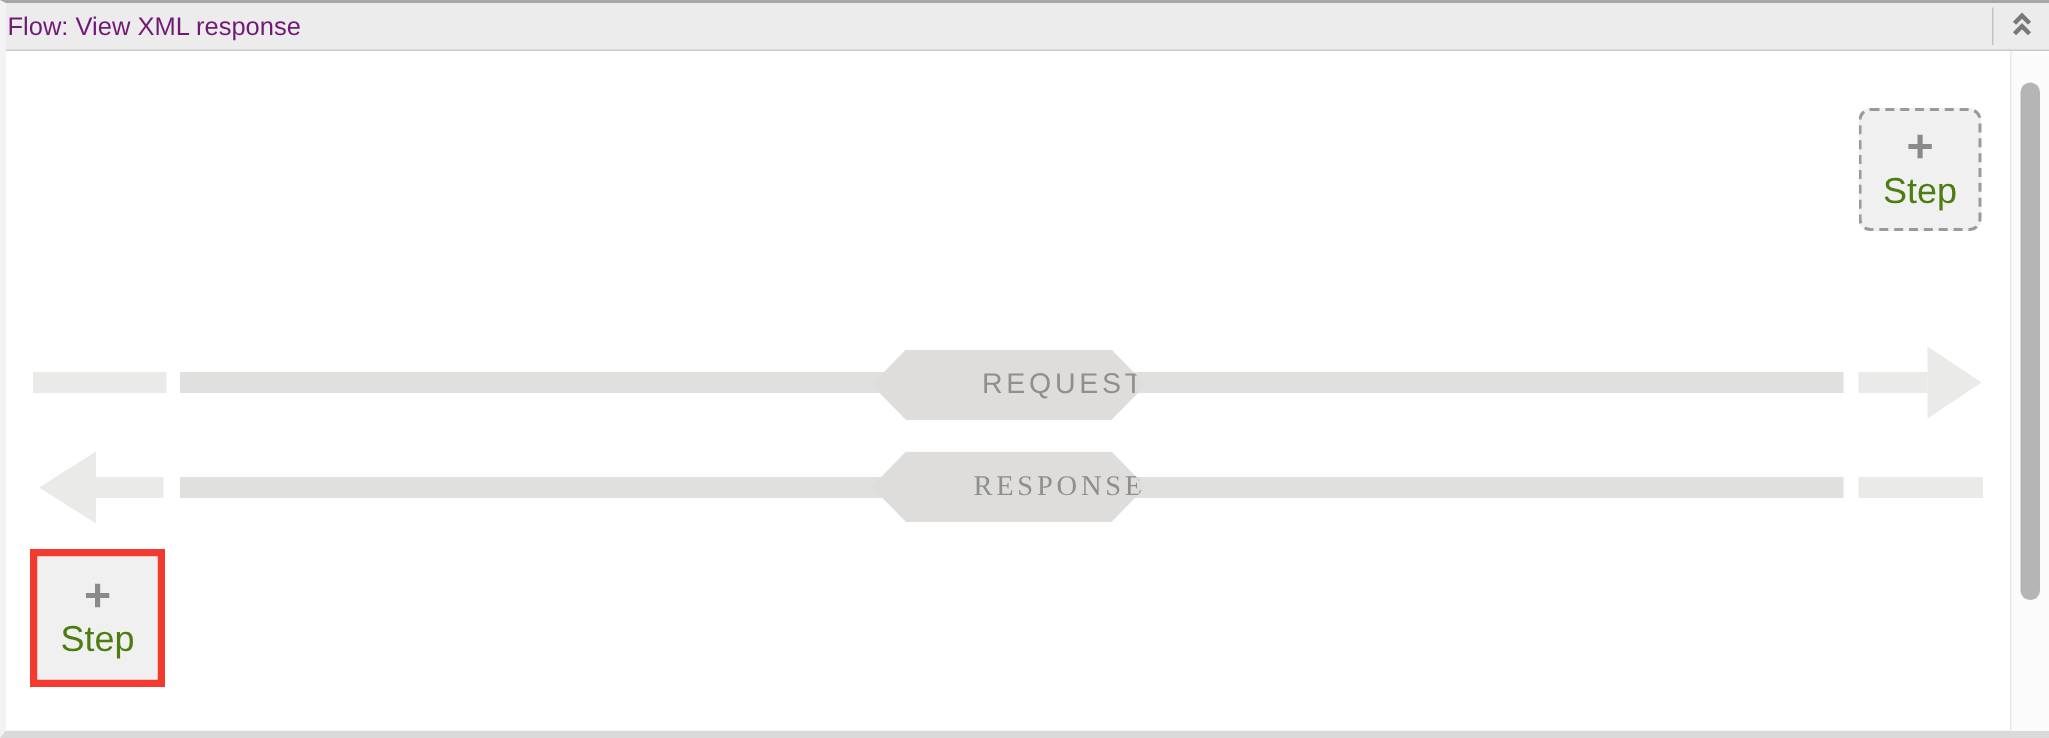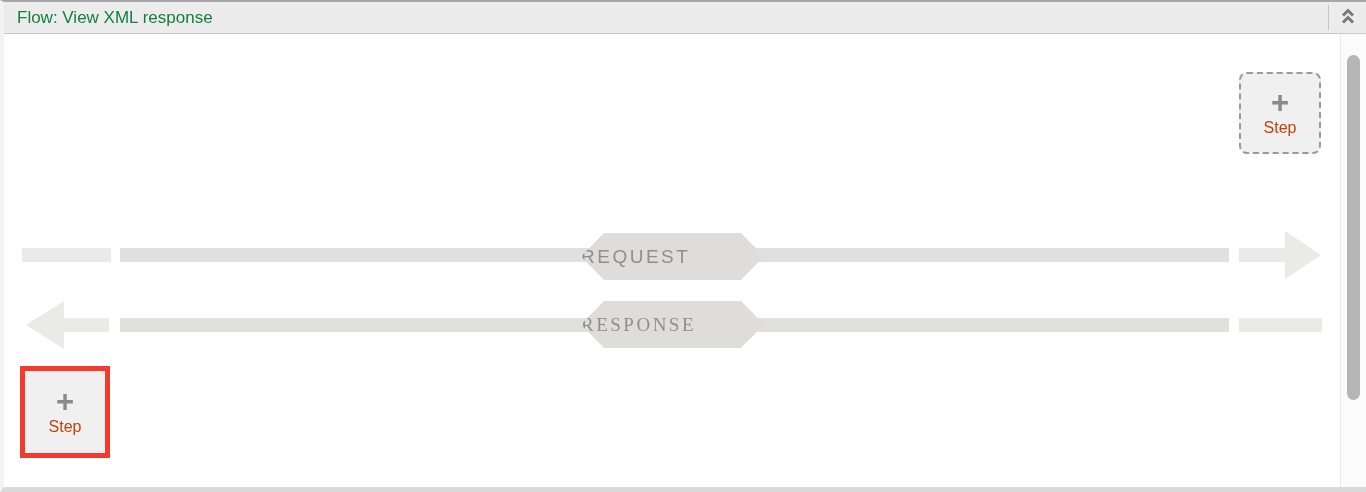--- a/index.html
+++ b/index.html
@@ -24,23 +24,23 @@
   
   .header {
     box-sizing: border-box;
     height: 32px;
     background: #ececec;
     border-bottom: 1px solid #c9c9c9;
     display: flex;
     align-items: center;
   }
   .header-title {
-    margin-left: 13px;
+    margin-left: 1px;
     font-size: 17px;
-    color: #15803d;
+    color: #701a75;
     flex: 1 1 auto;
     white-space: nowrap;
   }
   .header-divider {
     width: 1px;
     height: 25px;
     background: #c4c4c4;
   }
   .collapse-button {
     width: 37px;
@@ -90,21 +90,21 @@
   
   .banner {
     position: absolute;
     left: 577px;
     width: 183px;
     height: 47px;
     background: var(--banner-gray, #dedddc);
     clip-path: polygon(0 50%, 23px 0, calc(100% - 23px) 0, 100% 50%, calc(100% - 23px) 100%, 23px 100%);
     display: flex;
     align-items: center;
-    justify-content: flex-start;
+    justify-content: flex-end;
   }
   .banner-label {
     font-size: 19px;
     letter-spacing: 2.5px;
     color: var(--label-gray, #8f8f8f);
     user-select: none;
   }
   
   .step-button {
     box-sizing: border-box;
@@ -116,22 +116,22 @@
     background: #f0f0f0;
     cursor: pointer;
   }
   .step-button .plus {
     font-size: 31px;
     font-weight: bold;
     line-height: 26px;
     color: #8a8a8a;
   }
   .step-button .step-label {
-    font-size: 16px;
-    color: #c2410c;
+    font-size: 24px;
+    color: #4d7c0f;
   }
   .step-button-top {
     position: absolute;
     left: 1235px;
     top: 38px;
     width: 82px;
     height: 82px;
     border: 2px dashed #9a9a9a;
     border-radius: 8px;
   }

